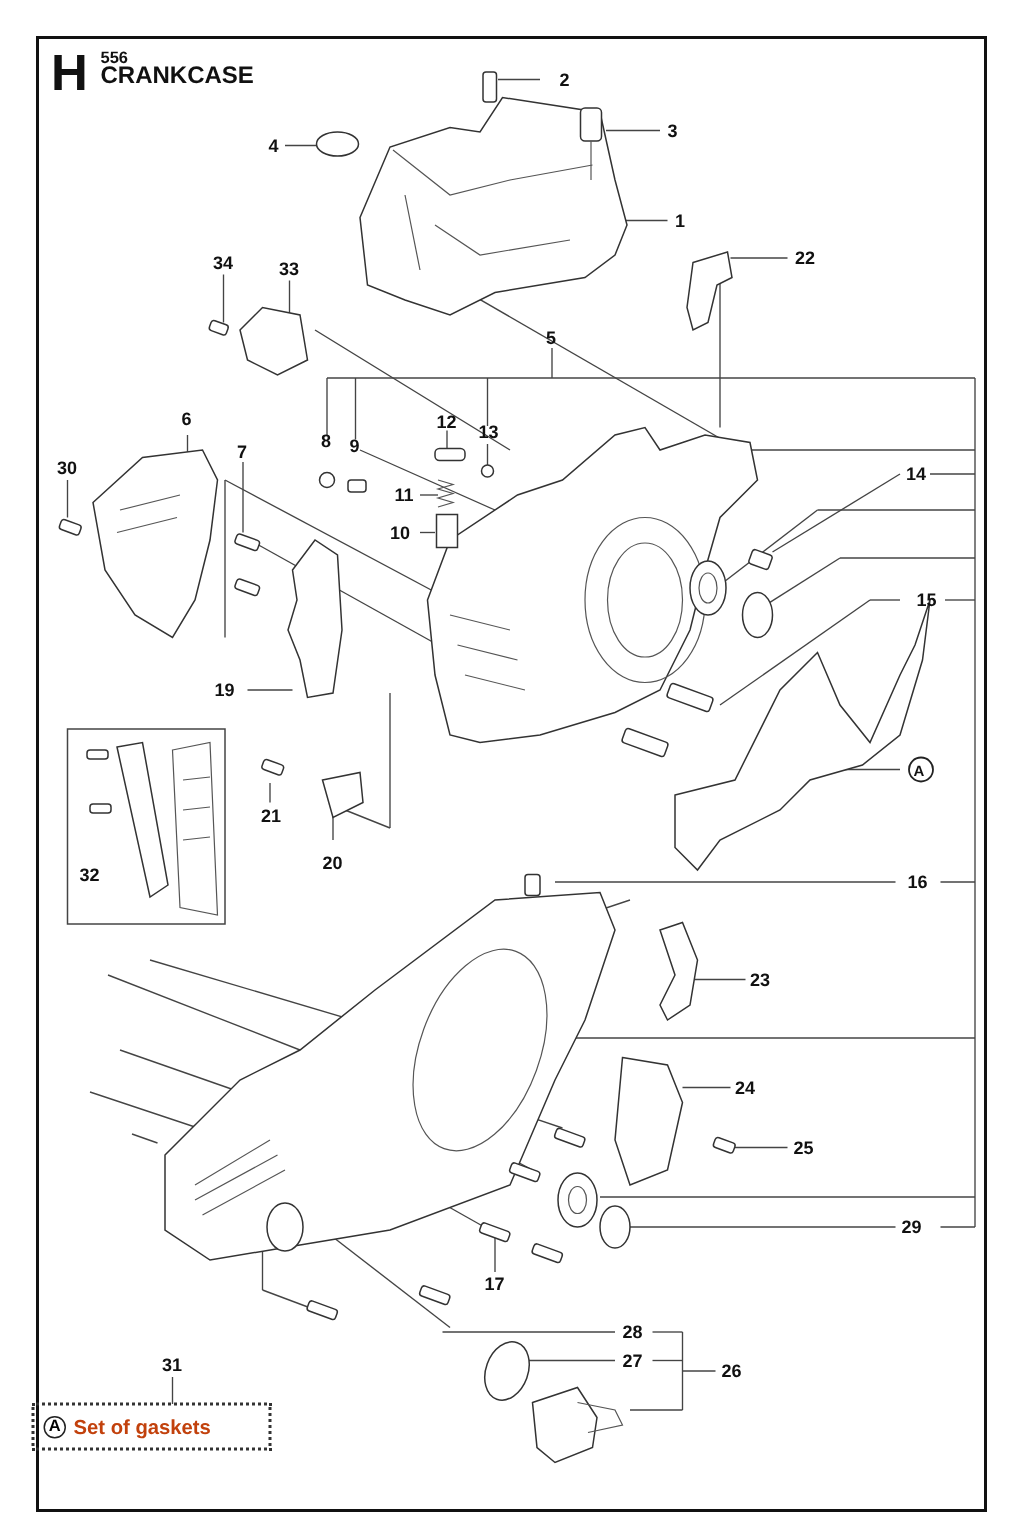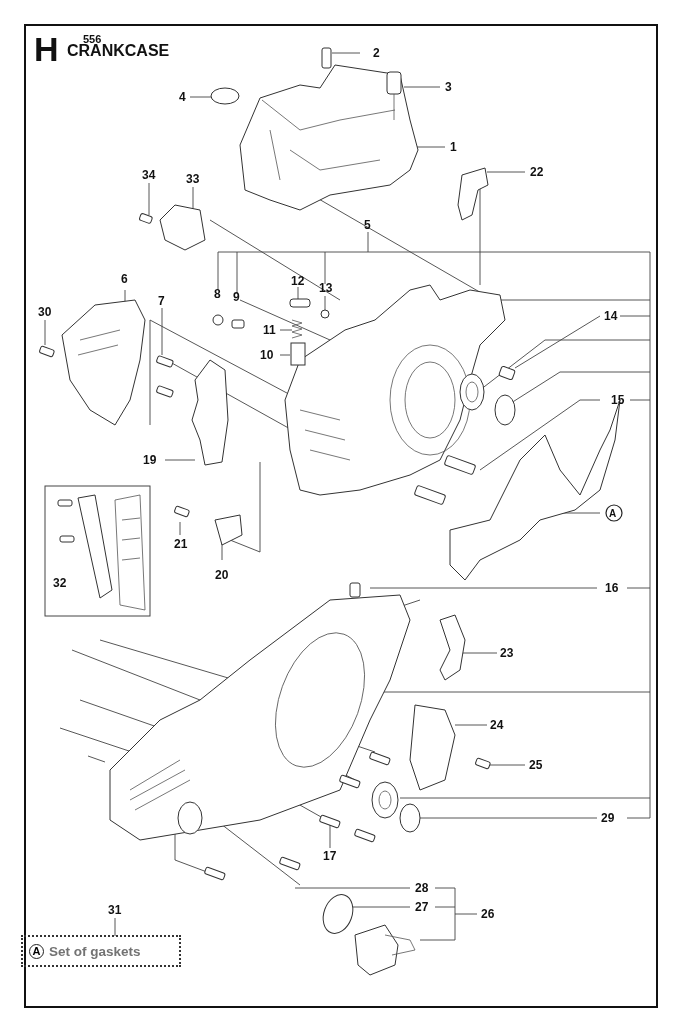--- a/index.html
+++ b/index.html
@@ -1,28 +1,28 @@
 <!DOCTYPE html>
 <html><head>
 <meta charset="utf-8">
 <style>
   html,body{margin:0;padding:0;background:#ffffff;}
   body{width:683px;height:1024px;position:relative;overflow:hidden;font-family:"Liberation Sans",sans-serif;}
   .frame{position:absolute;left:24px;top:24px;width:634px;height:984px;border:2px solid #111;box-sizing:border-box;background:#fff;}
   .sec-letter{position:absolute;left:34px;top:32px;font-size:34px;font-weight:bold;line-height:1;color:#111;}
-  .sec-model{position:absolute;left:67px;top:34px;font-size:11px;font-weight:bold;line-height:11px;color:#111;margin-left:16px;}
+  .sec-model{position:absolute;left:67px;top:34px;font-size:11px;font-weight:bold;line-height:11px;color:#111;}
   .sec-name{position:absolute;left:67px;top:45px;font-size:16px;font-weight:bold;line-height:11px;color:#111;}
   svg.diagram{position:absolute;left:0;top:0;width:683px;height:1024px;}
   .lbl{font-family:"Liberation Sans",sans-serif;font-size:12px;font-weight:bold;fill:#111;}
   .ln{stroke:#444;stroke-width:0.9;fill:none;}
   .part{stroke:#333;stroke-width:1;fill:#fff;}
   .partg{stroke:#555;stroke-width:0.8;fill:none;}
   .legend-box{position:absolute;left:21px;top:935px;width:160px;height:32px;border:2px dotted #333;box-sizing:border-box;display:flex;align-items:center;padding-left:6px;}
   .legend-a{width:15px;height:15px;border:1.5px solid #222;border-radius:50%;font-size:11px;font-weight:bold;display:flex;align-items:center;justify-content:center;box-sizing:border-box;margin-right:5px;}
-  .legend-text{font-size:13.5px;font-weight:bold;color:#737373;}
+  .legend-text{font-size:13.5px;font-weight:bold;color:#c2410c;}
 </style>
 </head>
 <body>
 
 <div class="frame"></div>
 <div class="sec-letter">H</div>
 <div class="sec-model">556</div>
 <div class="sec-name">CRANKCASE</div>
 
 <svg class="diagram" viewBox="0 0 683 1024">

